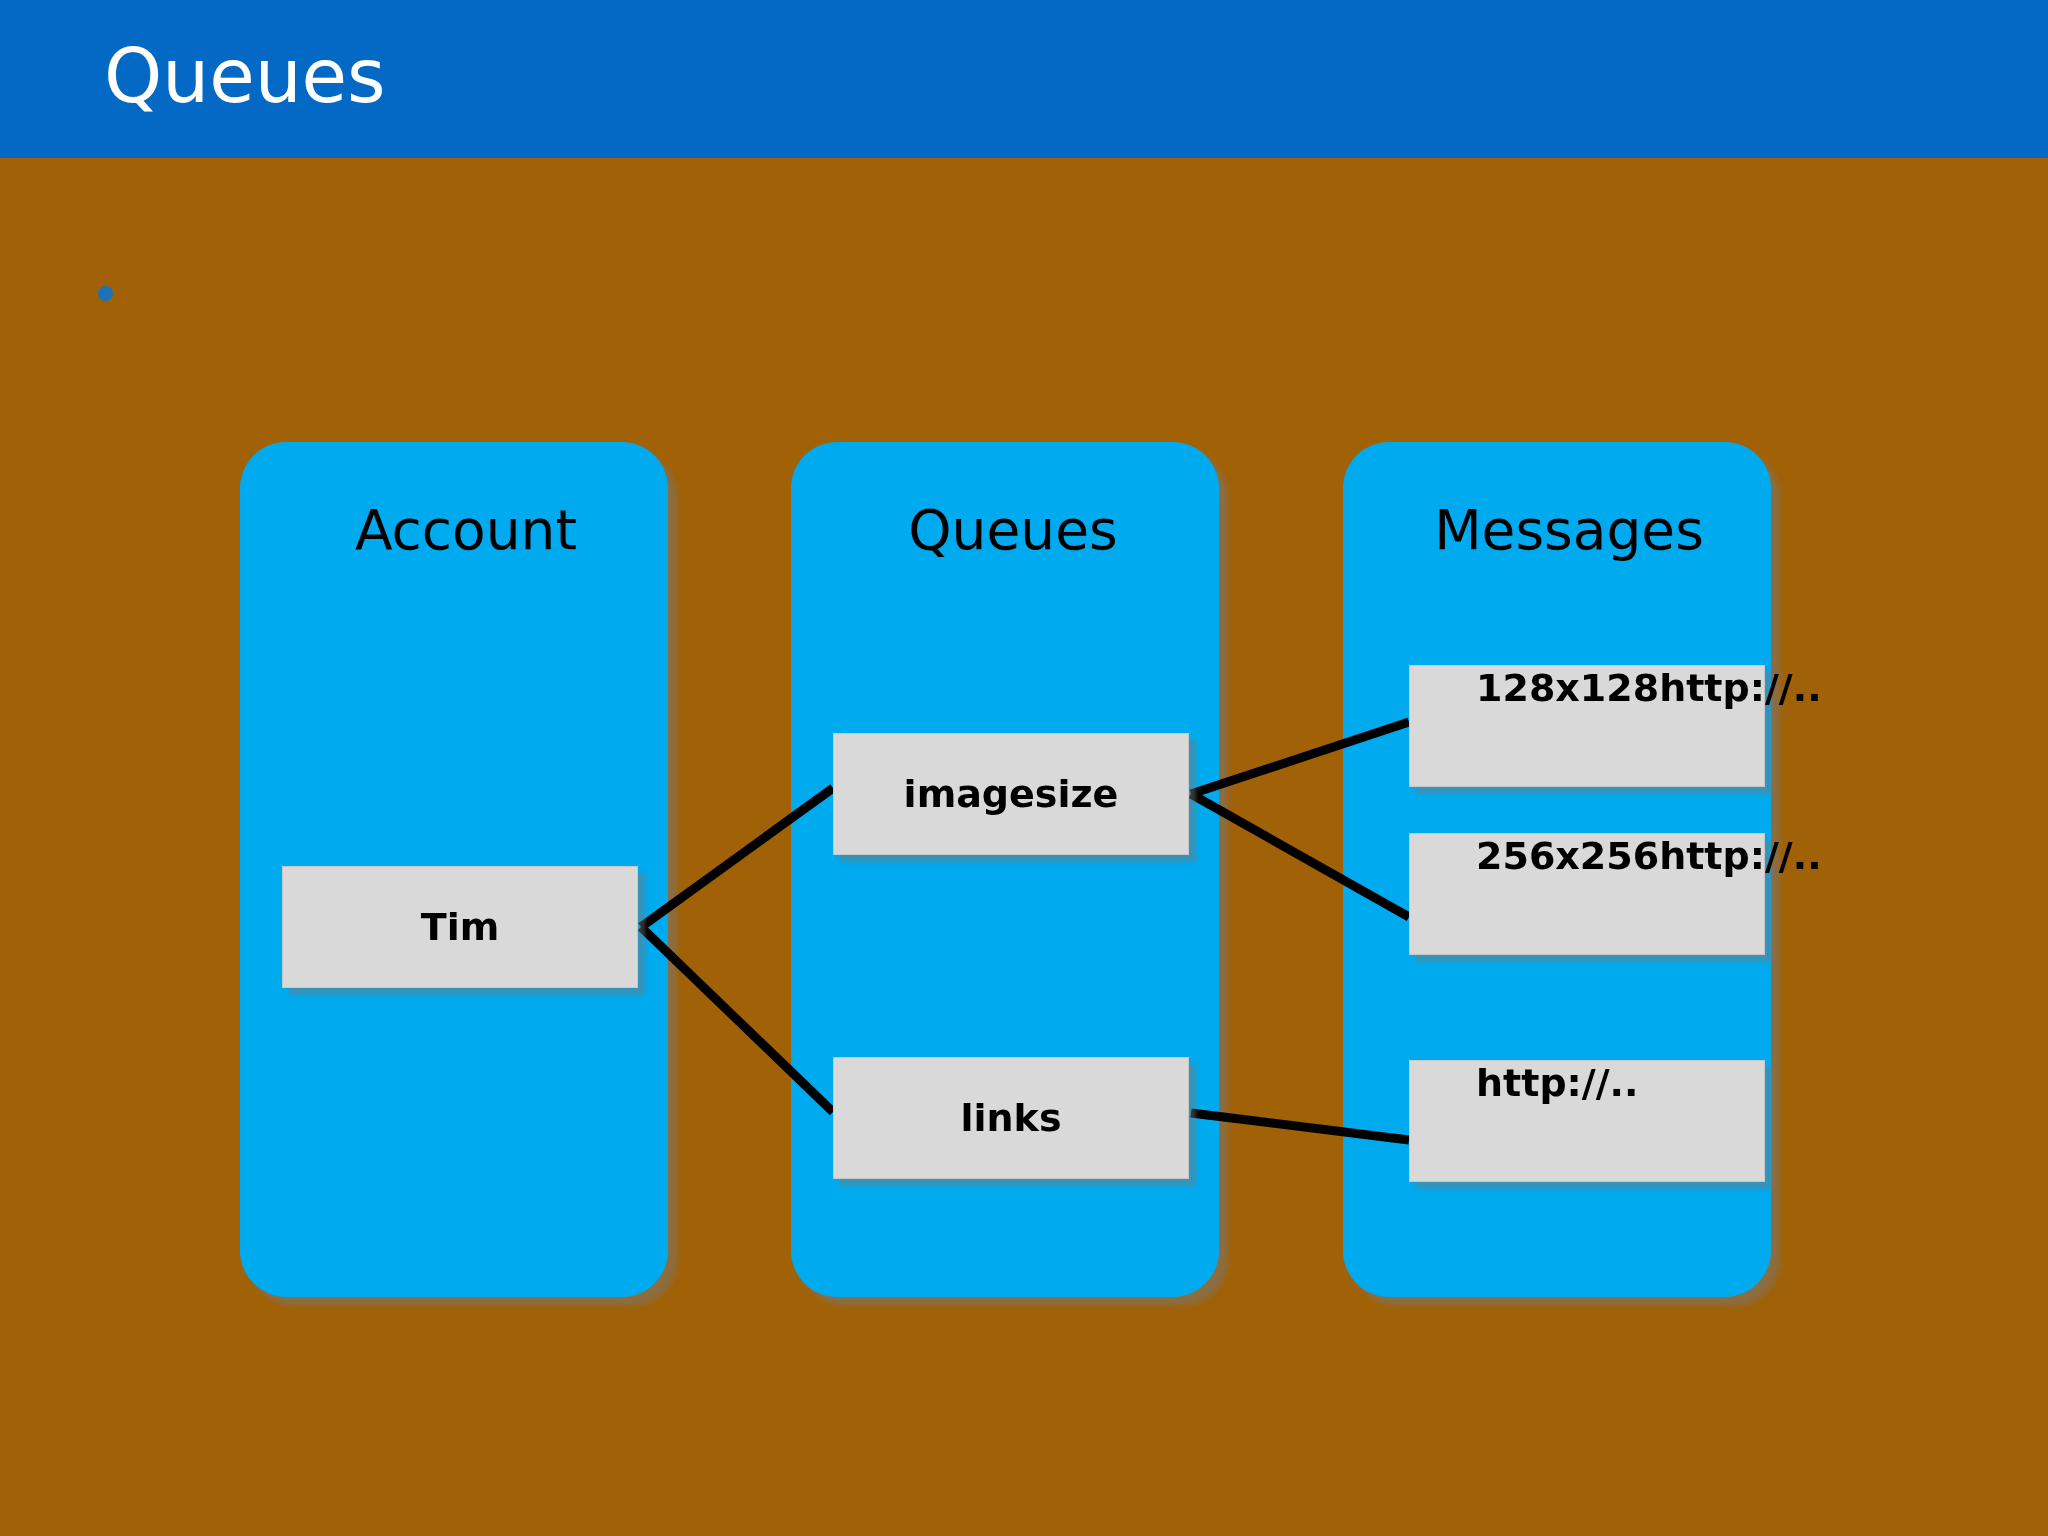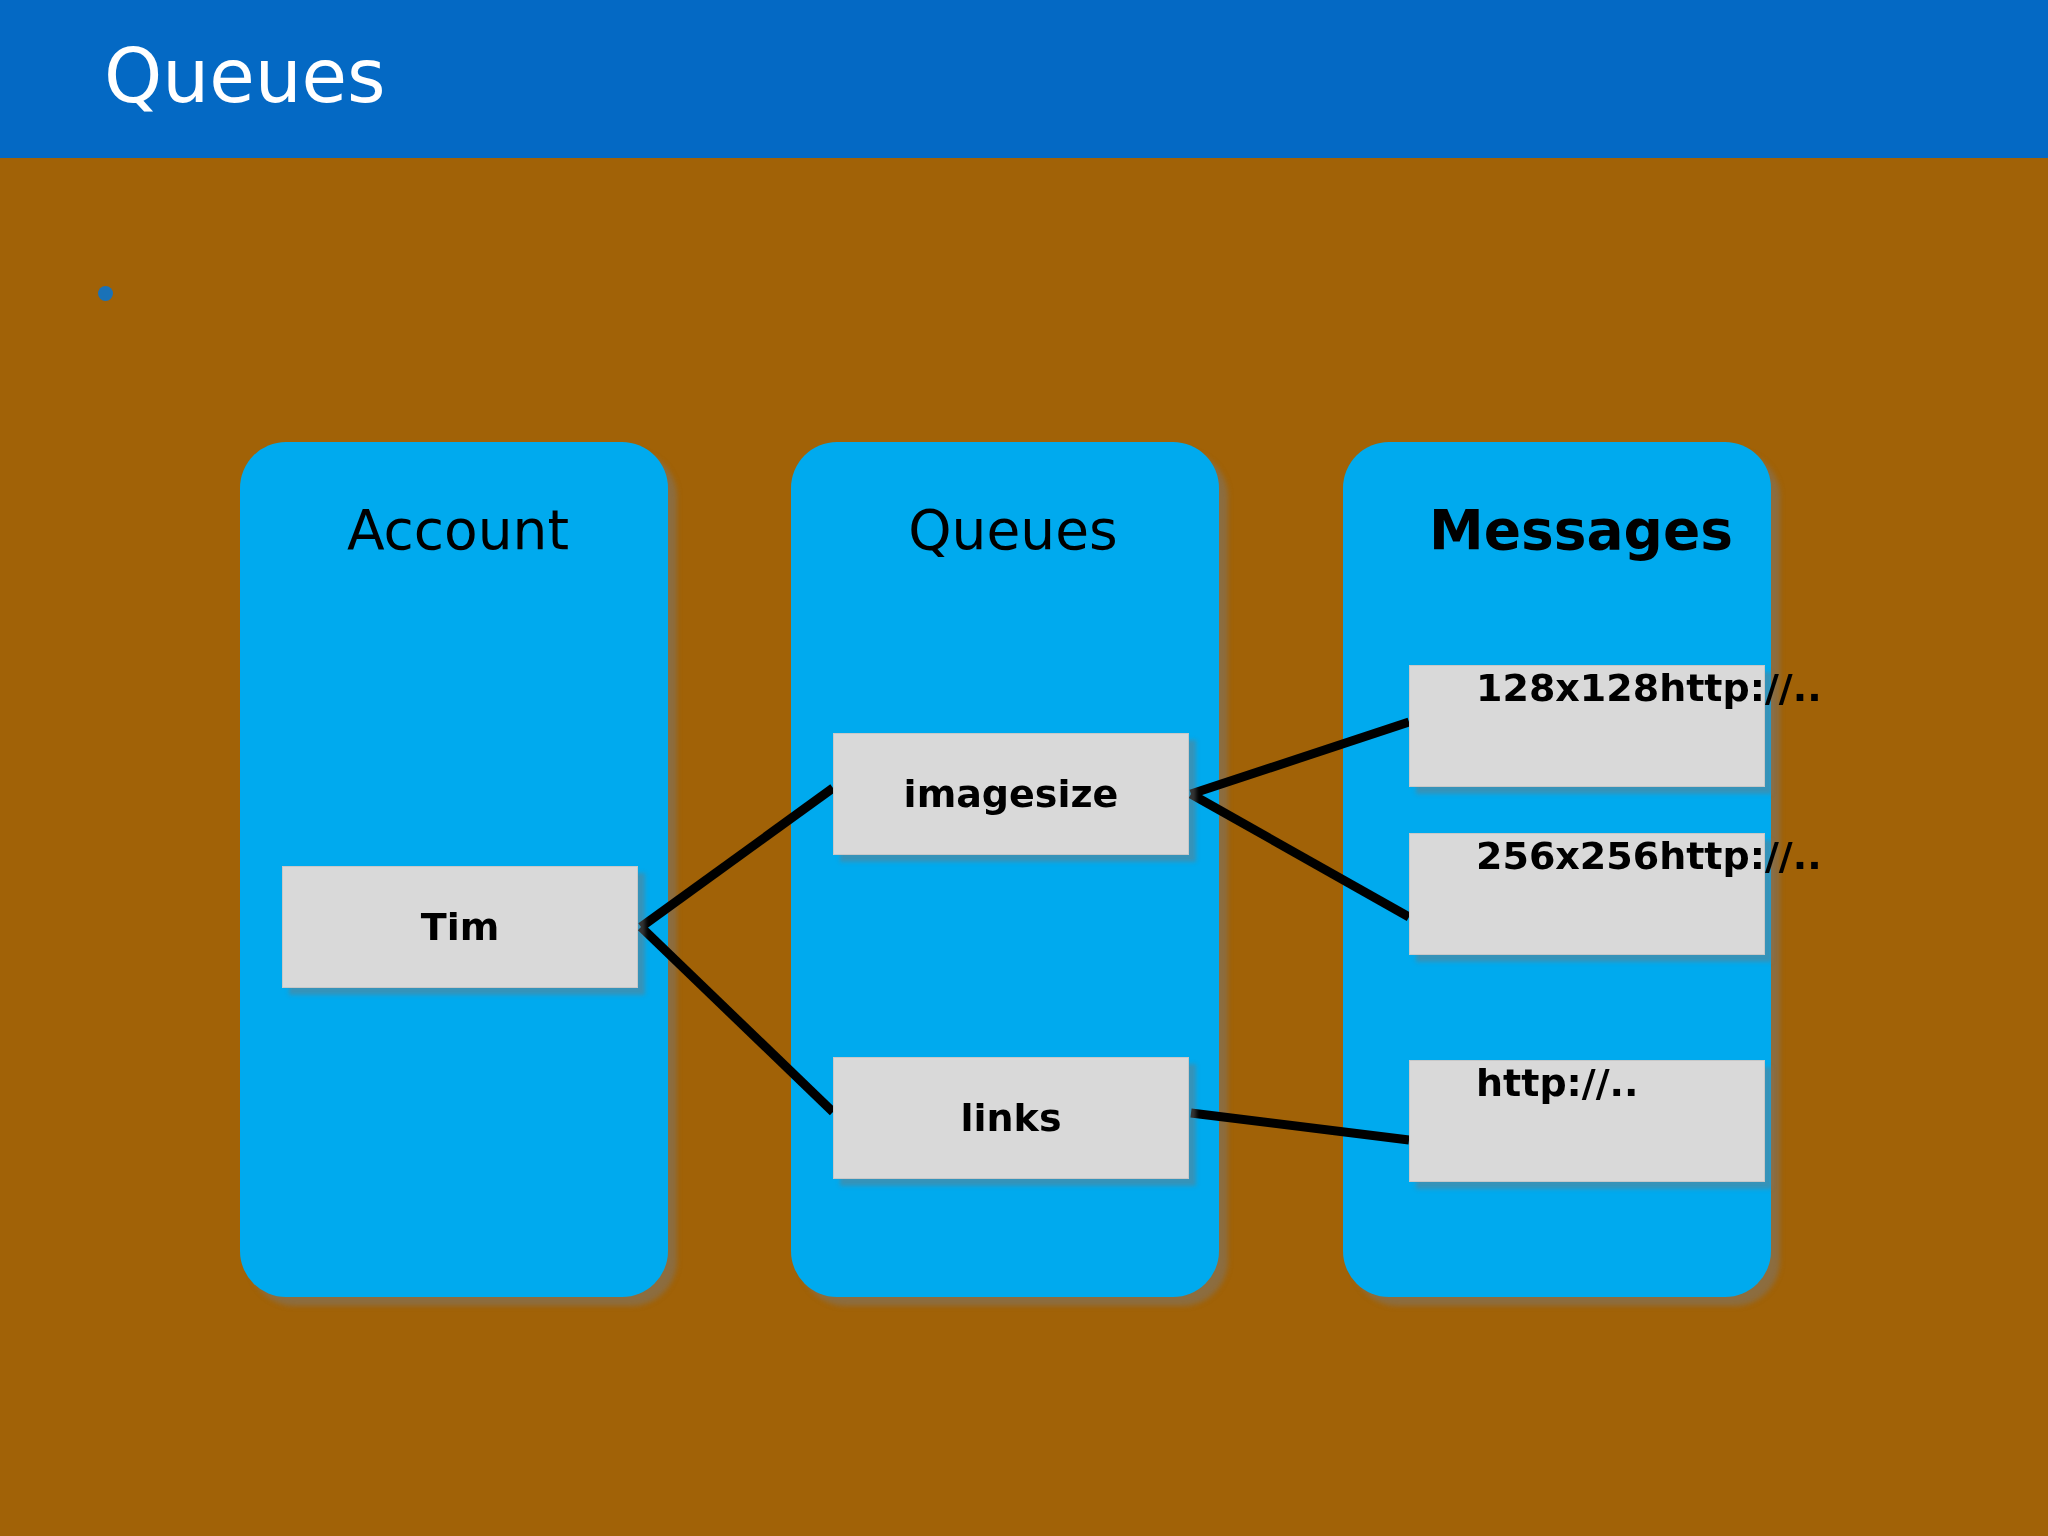--- a/index.html
+++ b/index.html
@@ -93,23 +93,23 @@
     font-size: 55px;
     line-height: 64px;
     color: #000000;
     font-weight: 400;
   }
   #panel-account { left: 240px; top: 442px; width: 428px; height: 855px; }
   #panel-queues  { left: 791px; top: 442px; width: 428px; height: 855px; }
   #panel-messages{ left: 1343px; top: 442px; width: 428px; height: 855px; }
 
   
-  #panel-account  .panel-title { padding-left: 4px; }
+  #panel-account  .panel-title { padding-left: 12px; }
   #panel-queues   .panel-title { padding-left: 8px; }
-  #panel-messages .panel-title { padding-left: 24px; font-weight: bold; }
+  #panel-messages .panel-title { padding-left: 12px; }
 
   .gbox {
     position: absolute;
     background: #d9d9d9;
     border: 1px solid #c8c8c8;
     box-shadow: 7px 7px 4px rgba(120,120,120,0.45);
     box-sizing: border-box;
   }
   .gbox-label {
     position: absolute;

